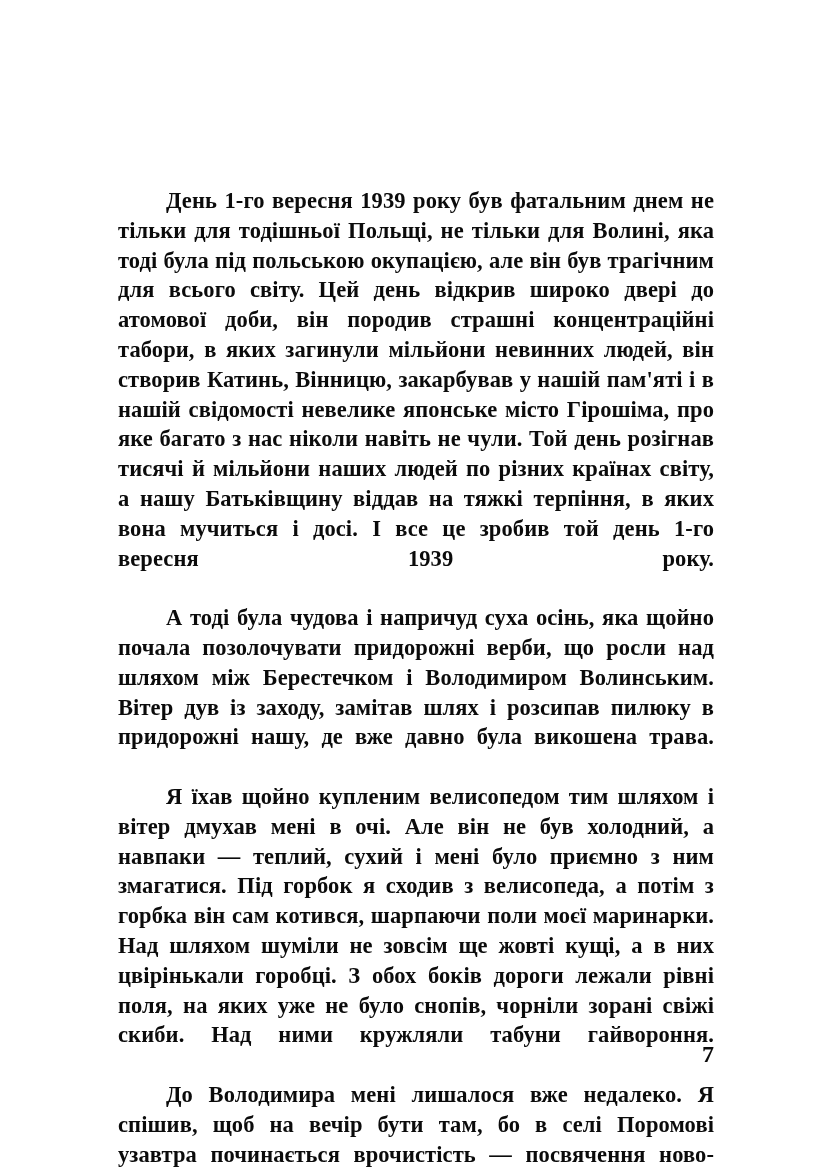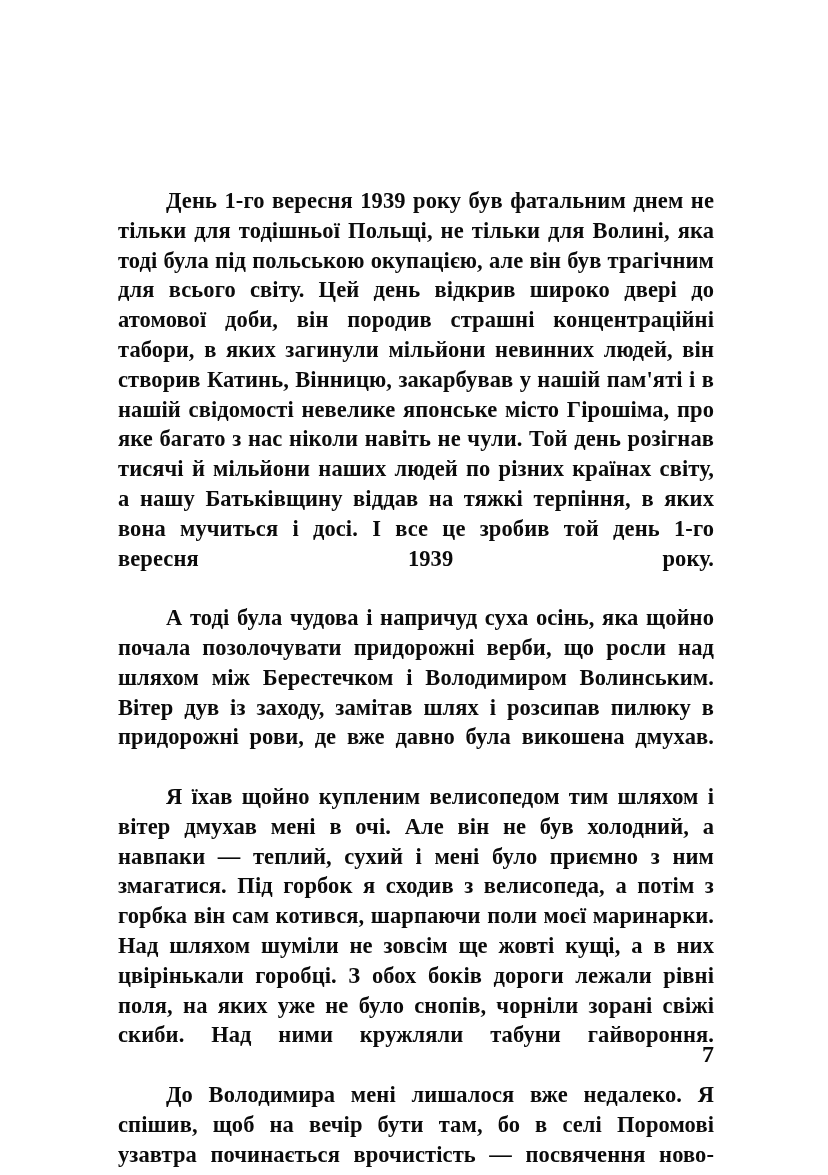--- a/index.html
+++ b/index.html
@@ -64,20 +64,20 @@
     font-family: "Liberation Serif", "DejaVu Serif", serif;
   }
 </style>
 </head>
 <body>
 
 <div class="page">
 
   <div class="text-block">
     <p class="para">День 1-го вересня 1939 року був фатальним днем не тільки для тодішньої Польщі, не тільки для Волині, яка тоді була під польською окупацією, але він був трагічним для всього світу. Цей день відкрив широко двері до атомової доби, він породив страшні концентраційні табори, в яких загинули мільйони невинних людей, він створив Катинь, Вінницю, закарбував у нашій пам'яті і в нашій свідомості невелике японське місто Гірошіма, про яке багато з нас ніколи навіть не чули. Той день розігнав тисячі й мільйони наших людей по різних країнах світу, а нашу Батьківщину віддав на тяжкі терпіння, в яких вона мучиться і досі. І все це зробив той день 1-го вересня 1939 року.</p>
-    <p class="para">А тоді була чудова і напричуд суха осінь, яка щойно почала позолочувати придорожні верби, що росли над шляхом між Берестечком і Володимиром Волинським. Вітер дув із заходу, замітав шлях і розсипав пилюку в придорожні рови, де вже давно була викошена дмухав.</p>
+    <p class="para">А тоді була чудова і напричуд суха осінь, яка щойно почала позолочувати придорожні верби, що росли над шляхом між Берестечком і Володимиром Волинським. Вітер дув із заходу, замітав шлях і розсипав пилюку в придорожні нашу, де вже давно була викошена трава.</p>
     <p class="para">Я їхав щойно купленим велисопедом тим шляхом і вітер дмухав мені в очі. Але він не був холодний, а навпаки — теплий, сухий і мені було приємно з ним змагатися. Під горбок я сходив з велисопеда, а потім з горбка він сам котився, шарпаючи поли моєї маринарки. Над шляхом шуміли не зовсім ще жовті кущі, а в них цвірінькали горобці. З обох боків дороги лежали рівні поля, на яких уже не було снопів, чорніли зорані свіжі скиби. Над ними кружляли табуни гайвороння.</p>
     <p class="para">До Володимира мені лишалося вже недалеко. Я спішив, щоб на вечір бути там, бо в селі Поромові узавтра починається врочистість — посвячення ново-</p>
   </div>
 
   <div class="page-number">7</div>
 
 </div>
 
 </body></html>

